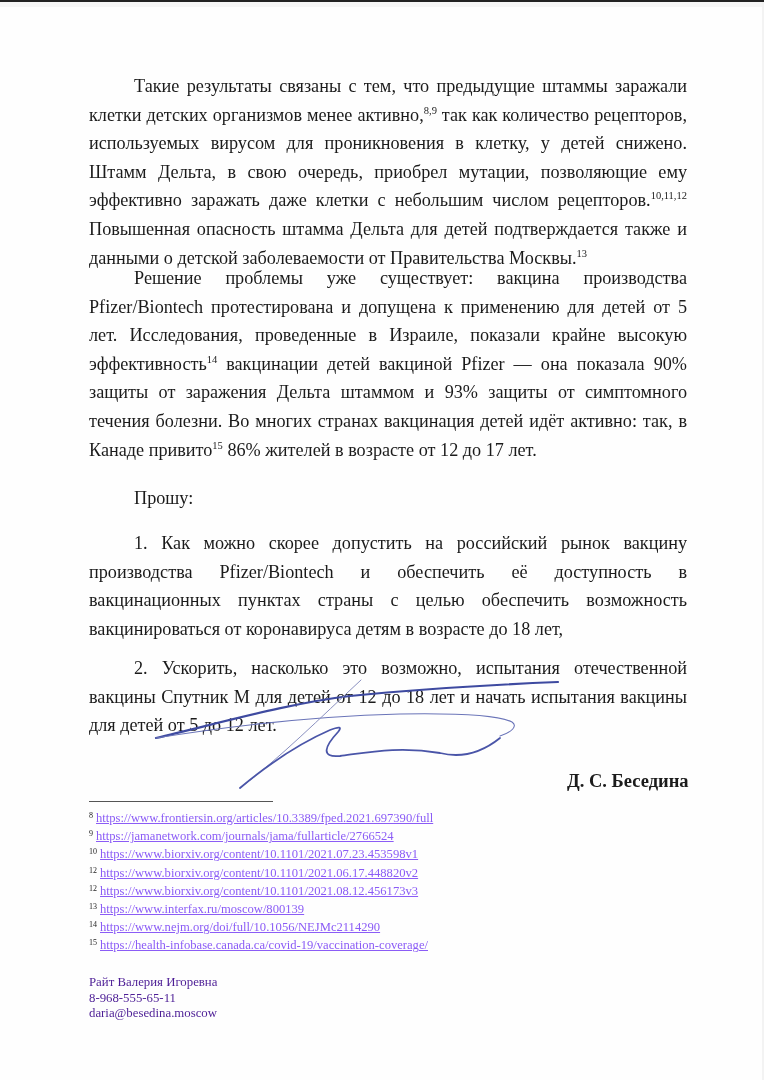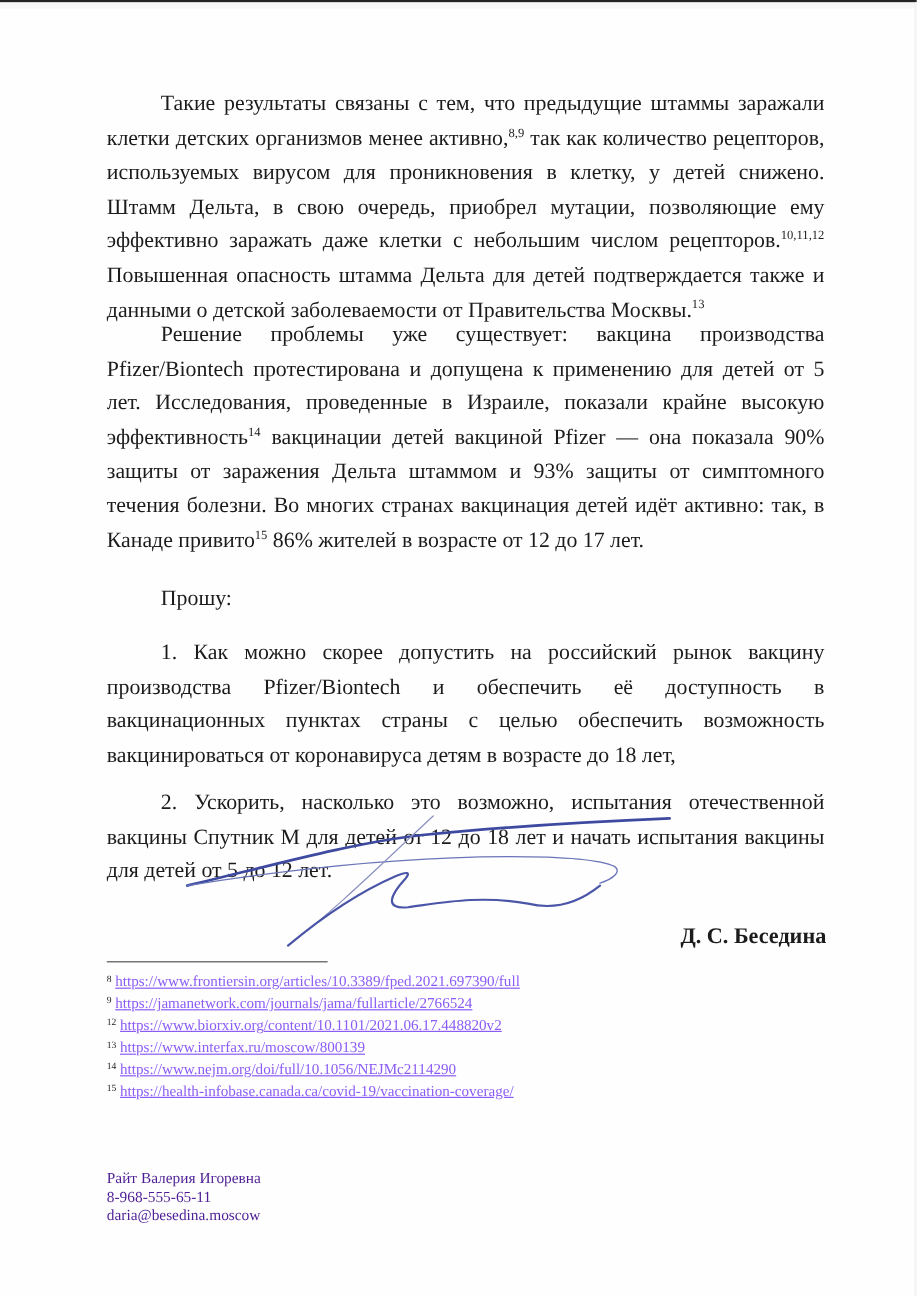--- a/index.html
+++ b/index.html
@@ -97,21 +97,23 @@
   </g>
 </svg>
 
 <div class="signer">Д. С. Беседина</div>
 
 <div class="fn-sep"></div>
 
 <div class="footnotes">
   <div class="fn"><span class="num">8</span><span class="link">https://www.frontiersin.org/articles/10.3389/fped.2021.697390/full</span></div>
   <div class="fn"><span class="num">9</span><span class="link">https://jamanetwork.com/journals/jama/fullarticle/2766524</span></div>
+  <div class="fn"><span class="num">10</span><span class="link">https://www.biorxiv.org/content/10.1101/2021.07.23.453598v1</span></div>
   <div class="fn"><span class="num">12</span><span class="link">https://www.biorxiv.org/content/10.1101/2021.06.17.448820v2</span></div>
+  <div class="fn"><span class="num">12</span><span class="link">https://www.biorxiv.org/content/10.1101/2021.08.12.456173v3</span></div>
   <div class="fn"><span class="num">13</span><span class="link">https://www.interfax.ru/moscow/800139</span></div>
   <div class="fn"><span class="num">14</span><span class="link">https://www.nejm.org/doi/full/10.1056/NEJMc2114290</span></div>
   <div class="fn"><span class="num">15</span><span class="link">https://health-infobase.canada.ca/covid-19/vaccination-coverage/</span></div>
 </div>
 
 <div class="contact">
   <div>Райт Валерия Игоревна</div>
   <div>8-968-555-65-11</div>
   <div>daria@besedina.moscow</div>
 </div>

